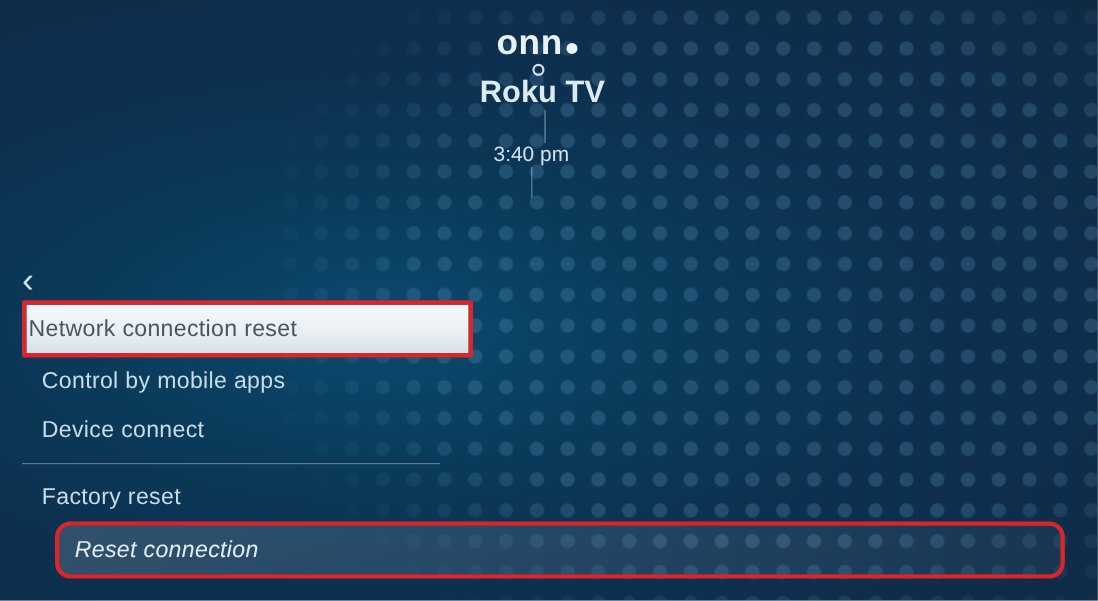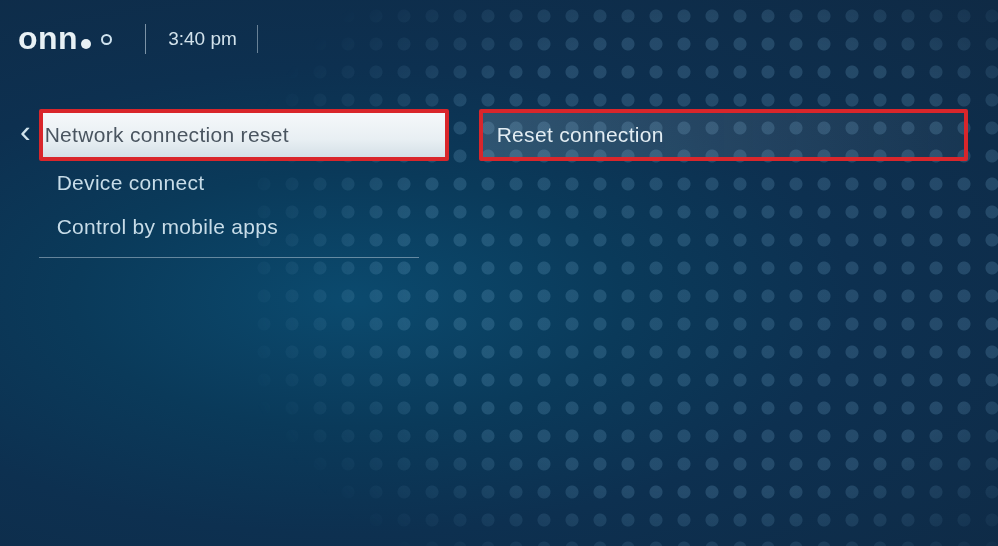--- a/index.html
+++ b/index.html
@@ -1,18 +1,19 @@
 <!DOCTYPE html>
 <html><head>
   <meta charset="utf-8">
   <style>
     * {
       margin: 0;
       padding: 0;
       box-sizing: border-box;
+      flex-direction: column;
     }
     
     body {
       width: 998px;
       height: 546px;
       font-family: -apple-system, BlinkMacSystemFont, "Segoe UI", Arial, sans-serif;
       background: radial-gradient(ellipse at 35% 55%, #0b4a6e 0%, #0a3a5a 30%, #0d3050 55%, #0f2a45 100%);
       position: relative;
       overflow: hidden;
       color: #d5e6f0;
@@ -163,22 +164,23 @@
       flex: 1;
       margin-left: 30px;
     }
     
     .submenu-item {
       font-size: 21px;
       color: #e3edf3;
       padding: 10px 14px;
       background: linear-gradient(90deg, rgba(210, 225, 235, 0.18), rgba(210, 225, 235, 0.05));
       border: 4px solid #d9262b;
-      border-radius: 2px;
+      border-radius: 14px;
       letter-spacing: 0.3px;
+      font-style: italic;
     }
     
     .info-box {
       margin-top: 165px;
       padding: 26px 28px 30px 20px;
       background: rgba(140, 170, 195, 0.14);
       border: 1px solid rgba(200, 220, 235, 0.28);
       border-radius: 3px;
       font-size: 19px;
       line-height: 1.6;
@@ -187,31 +189,33 @@
     }
   </style>
 </head>
 <body>
 
 <div class="dot-pattern"></div>
 
 <div class="header">
   <span class="brand-onn"><span>onn</span><span class="brand-dot"></span></span>
   <span class="brand-circle"></span>
+  <span class="brand-roku">Roku TV</span>
   <div class="header-sep"></div>
   <div class="clock">3:40 pm</div>
   <div class="header-sep2"></div>
 </div>
 
 <div class="content">
   <div class="back-arrow">‹</div>
 
   <div class="menu-column">
     <div class="menu-item selected">Network connection reset</div>
+    <div class="menu-item">Control by mobile apps</div>
     <div class="menu-item">Device connect</div>
-    <div class="menu-item">Control by mobile apps</div>
     <div class="menu-divider"></div>
+    <div class="menu-item">Factory reset</div>
   </div>
 
   <div class="right-column">
     <div class="submenu-item">Reset connection</div>
   </div>
 </div>
 
 </body></html>

